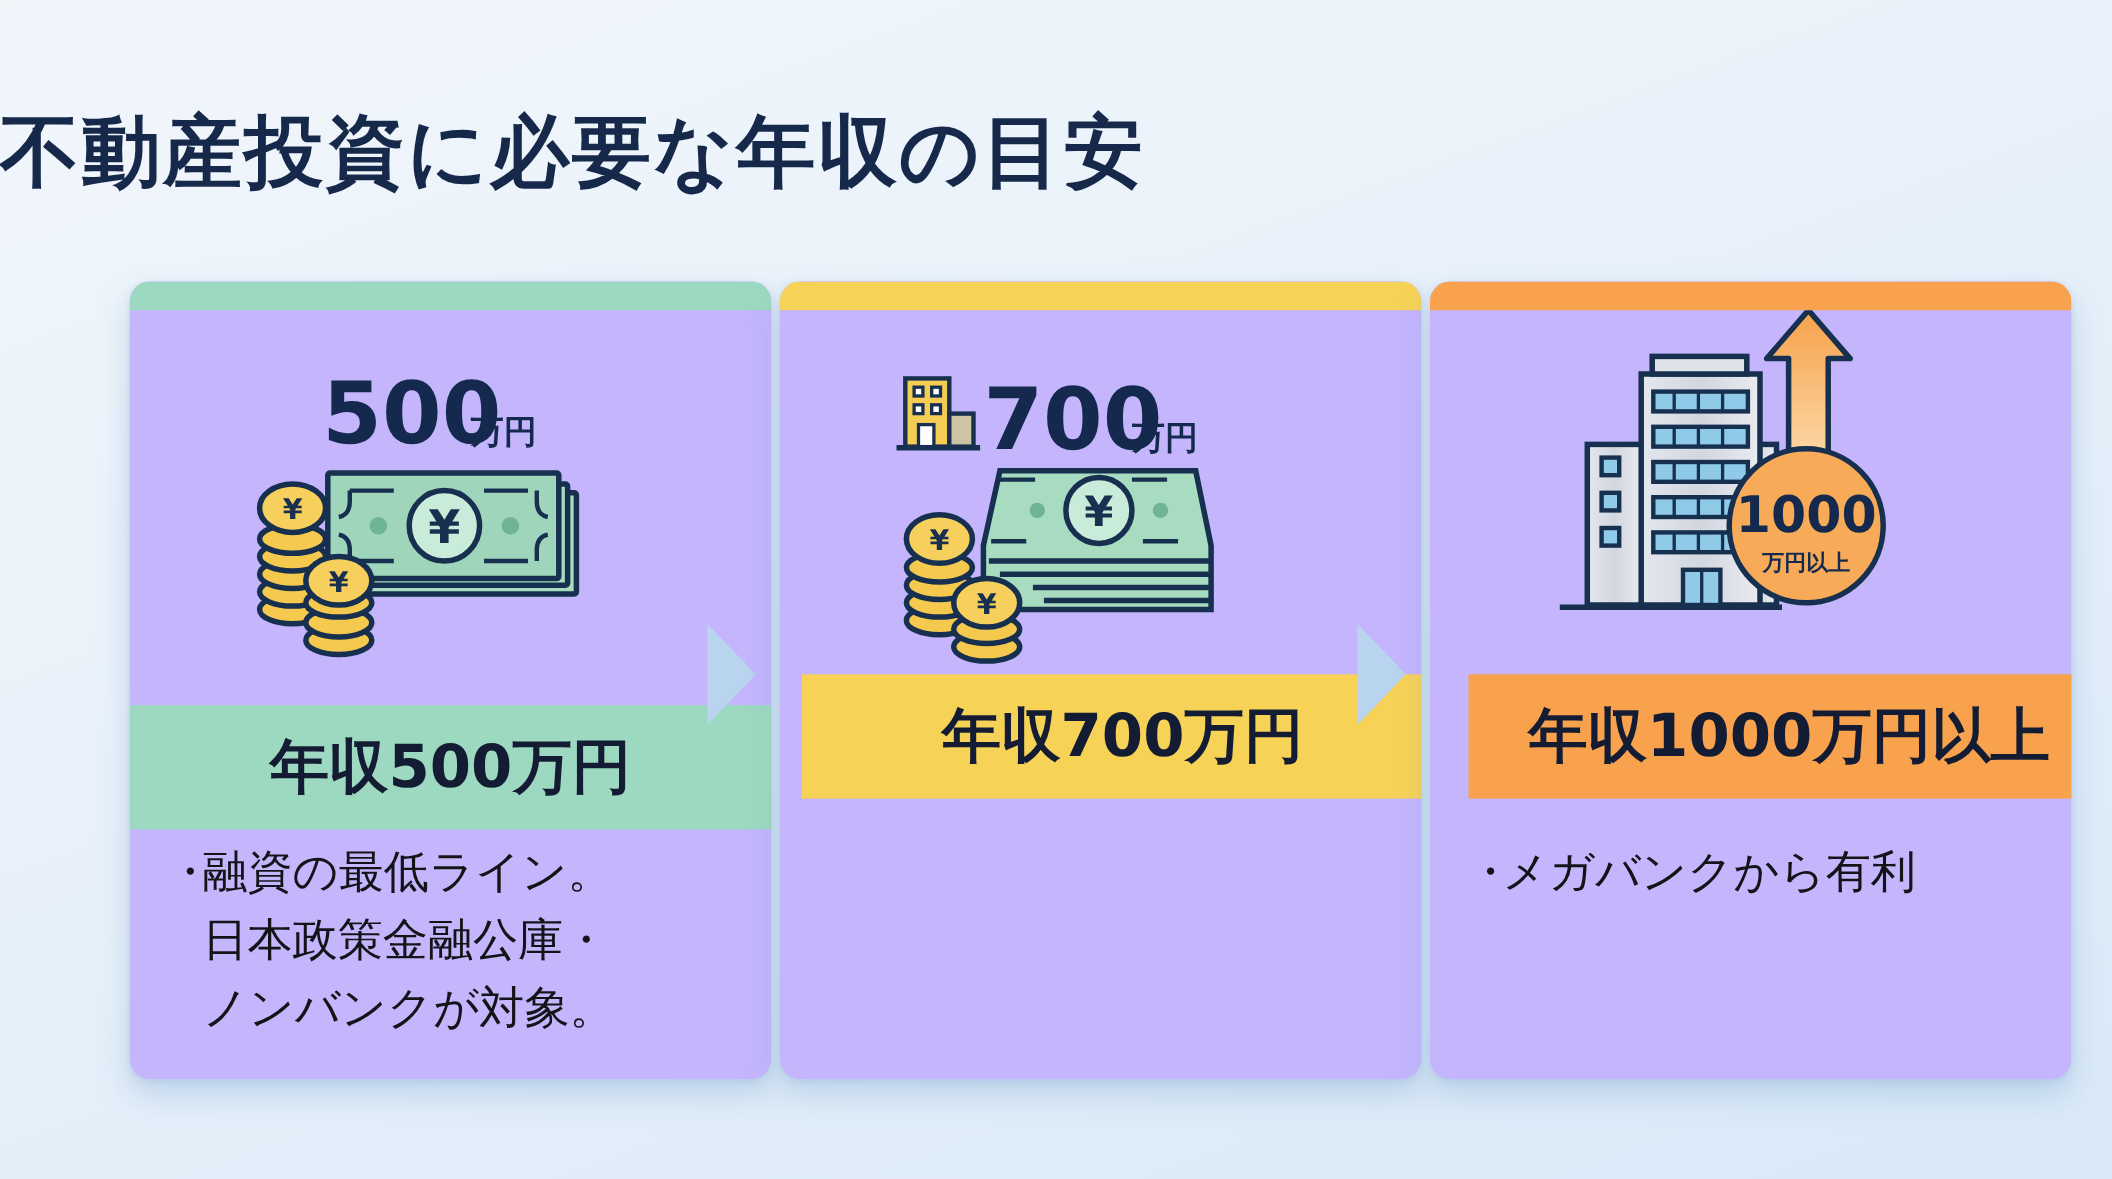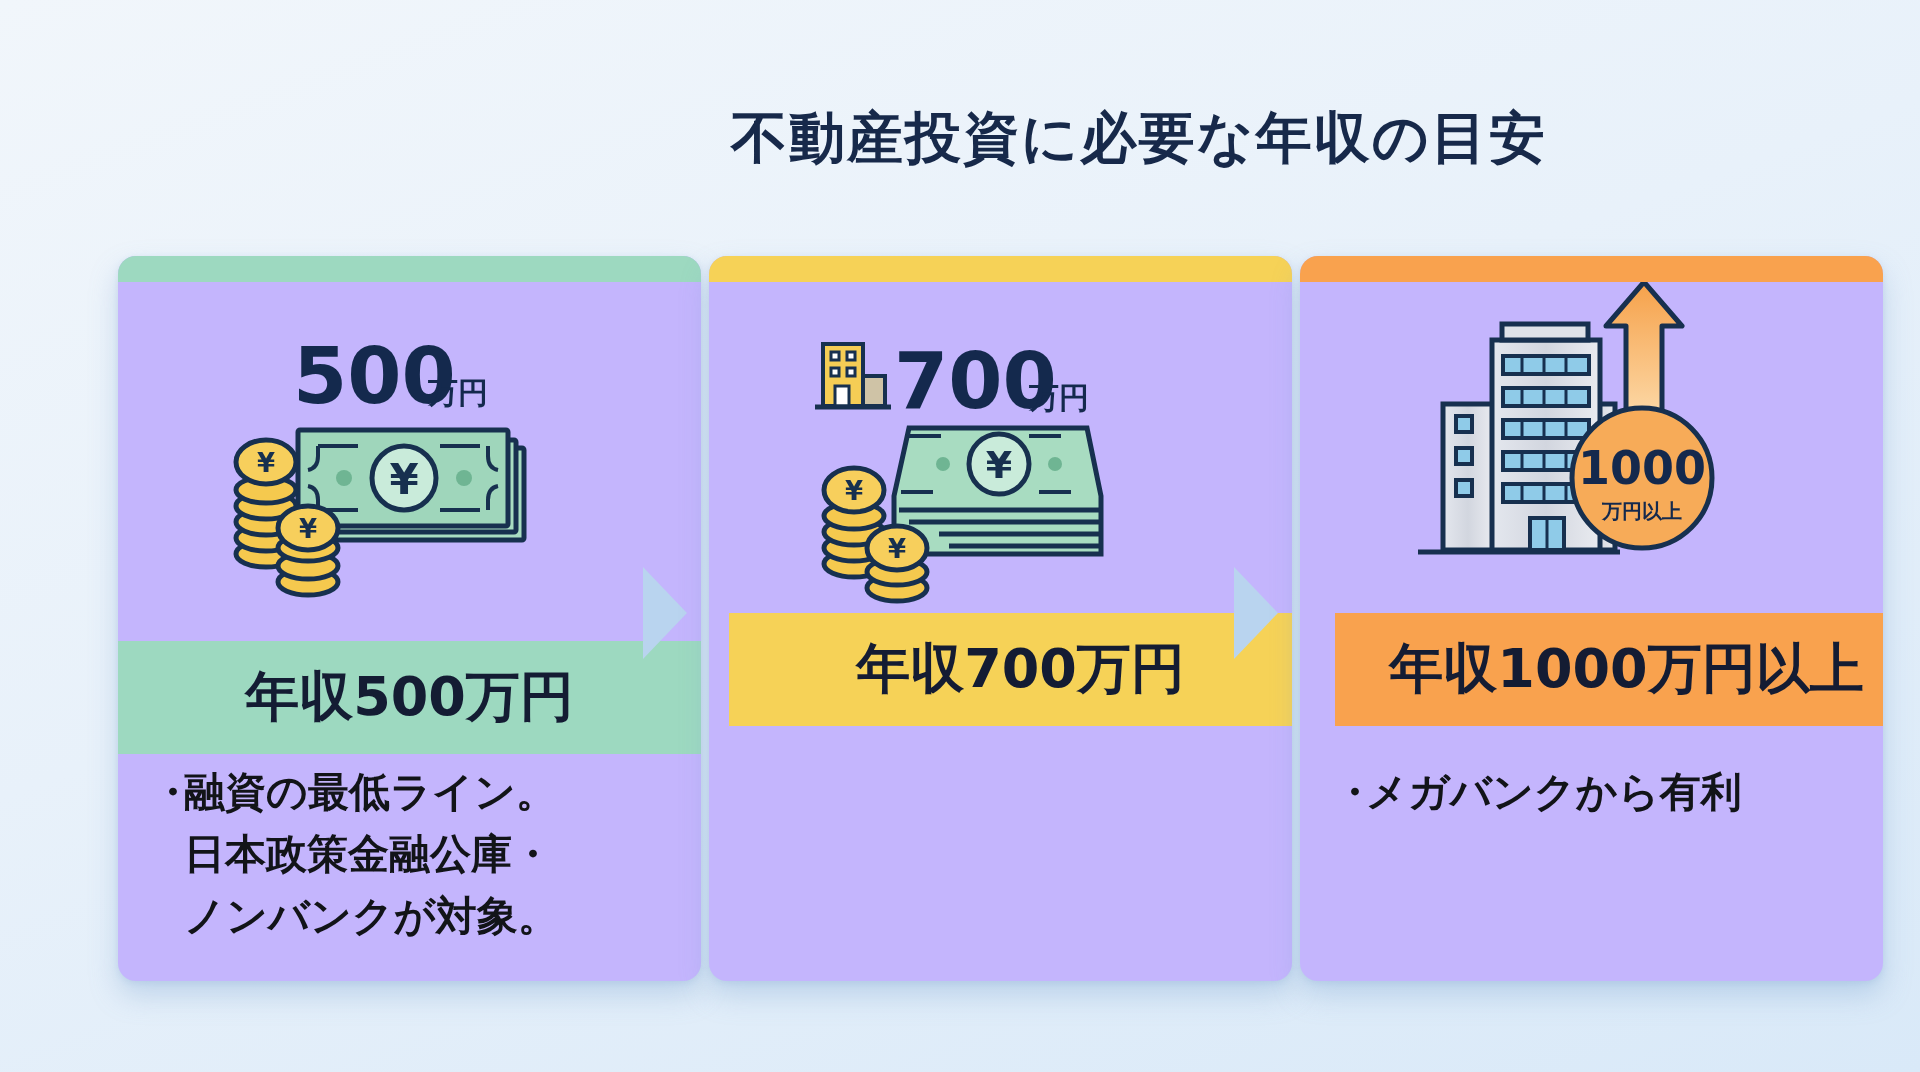--- a/index.html
+++ b/index.html
@@ -4,38 +4,38 @@
 <style>
   * { box-sizing: border-box; margin: 0; padding: 0; }
   html, body { width: 1920px; height: 1072px; overflow: hidden; }
   body {
     position: relative;
     background: linear-gradient(160deg, #f1f6fb 0%, #e8f1fa 45%, #d9e9f8 100%);
     font-family: "DejaVu Sans", "Liberation Sans", sans-serif;
   }
   .page-title {
     position: absolute; left: 0; top: 88px; width: 1547px;
-    text-align: right; font-size: 56px; font-weight: bold;
+    text-align: left; font-size: 72px; font-weight: bold;
     color: #17294a; letter-spacing: 2px; line-height: 100px;
   }
   .card {
     position: absolute; top: 256px; width: 583px; height: 725px;
     background: #c4b5fd; border-radius: 18px; overflow: hidden;
     box-shadow: 0 14px 28px rgba(120, 160, 205, 0.35), 0 2px 6px rgba(120,160,205,0.18);
   }
   .card .top-bar { position: absolute; left: 0; top: 0; width: 100%; height: 26px; }
   .card .illus { position: absolute; left: 0; top: 26px; width: 100%; height: 331px; }
   .card .band {
     position: absolute; left: 0; top: 357px; width: 100%; height: 113px;
     display: flex; align-items: center; justify-content: center;
     font-size: 54px; font-weight: bold; color: #141c33; white-space: nowrap;
   }
   .card .desc {
     position: absolute; left: 40px; top: 505px; right: 24px;
-    font-size: 41px; font-weight: bold; color: #121418; line-height: 62px;
+    font-size: 41px; font-weight: normal; color: #121418; line-height: 62px;
   }
   .desc-line { display: block; white-space: nowrap; }
   .desc-line.first::before { content: "・"; display: inline-block; width: 32px; margin-left: -6px; }
   .desc-line.cont { padding-left: 26px; }
   .arrow {
     position: absolute; top: 567px; width: 0; height: 0;
     border-top: 46px solid transparent; border-bottom: 46px solid transparent;
     border-left: 44px solid #b9d4ef;
   }
   .amount-big { font-weight: bold; fill: #14294d; }

